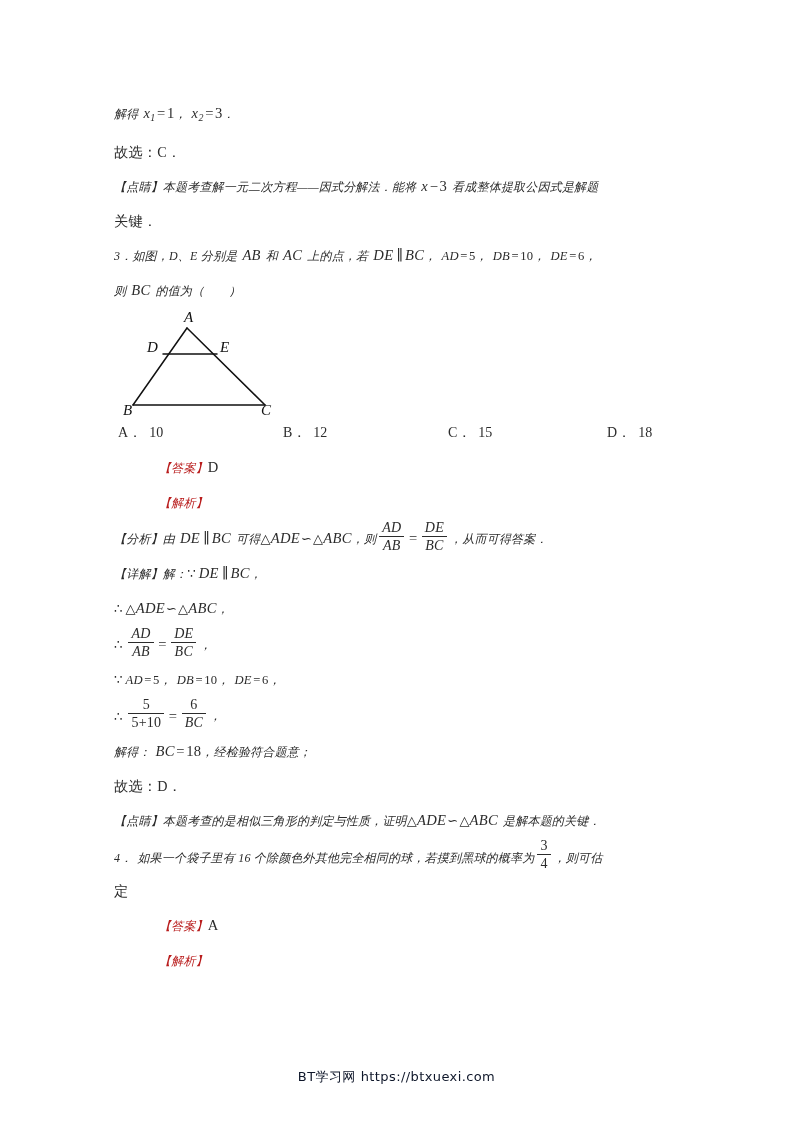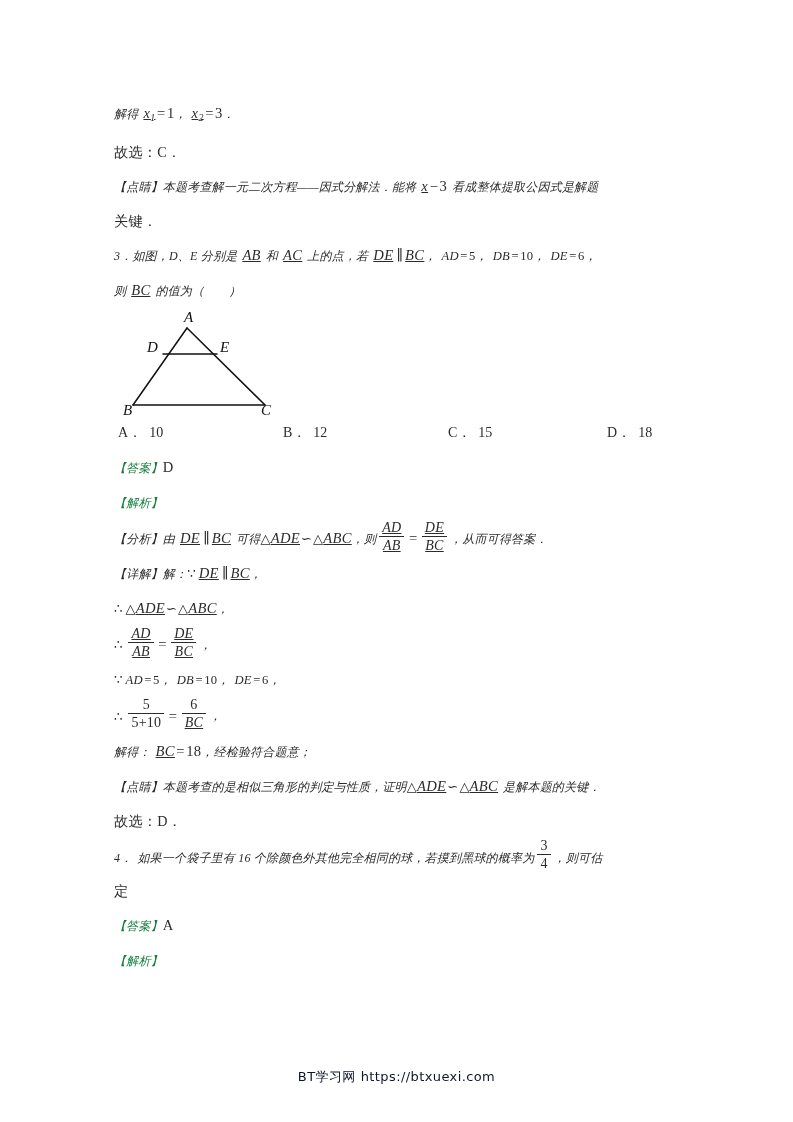--- a/index.html
+++ b/index.html
@@ -34,21 +34,20 @@
     white-space: nowrap;
     letter-spacing: 0.2px;
   }
 
   
   .mi {
     font-family: "Liberation Serif", "DejaVu Serif", serif;
     font-style: italic;
     font-size: 14.6px;
     letter-spacing: .3px;
-    text-decoration: underline;
   }
   .mi-sm {
     font-family: "Liberation Serif", "DejaVu Serif", serif;
     font-style: italic;
     font-size: 12.6px;
     letter-spacing: .2px;
   }
   .mn {
     font-family: "Liberation Serif", "DejaVu Serif", serif;
     font-style: normal;
@@ -83,21 +82,22 @@
   .frac .den {
     display: block;
     border-top: 1.1px solid #2b2b2b;
     padding: 1px 3px 0 3px;
     font-size: 14px;
   }
   .frac.upright { font-style: normal; }
   .frac.small { vertical-align: -0.45em; }
 
   .blue {
-    color: #15803d;
+    color: #b91c1c;
+    margin-left: 45px;
   }
   .cjk {
     font-family: "Liberation Serif", "DejaVu Serif", serif;
     font-size: 12px;
     font-style: italic;
   }
 
   
   .options {
     position: relative;
@@ -231,25 +231,25 @@
     </div>
 
     <div class="line">
       <span class="therefore">∴</span><span class="frac upright"><span class="num">5</span><span class="den">5+10</span></span><span class="mn op">=</span><span class="frac"><span class="num mn">6</span><span class="den mi">BC</span></span><span class="cjk">，</span>
     </div>
 
     <div class="line">
       <span class="cjk">解得：</span><span class="sp"></span><span class="mi">BC</span><span class="mn op">=</span><span class="mn">18</span><span class="cjk">，经检验符合题意；</span>
     </div>
 
+    <div class="line">故选：D．</div>
+
     <div class="line">
       <span class="cjk">【点睛】</span><span class="cjk">本题考查的是相似三角形的判定与性质，证明</span><span class="tri-sym">△</span><span class="mi">ADE</span><span class="sim-sym">∽</span><span class="tri-sym">△</span><span class="mi">ABC</span><span class="sp"></span><span class="cjk">是解本题的关键．</span>
     </div>
-
-    <div class="line">故选：D．</div>
 
     <div class="line">
       <span class="cjk">4．</span><span class="sp"></span><span class="cjk">如果一个袋子里有 16 个除颜色外其他完全相同的球，若摸到黑球的概率为</span><span class="frac upright small"><span class="num">3</span><span class="den">4</span></span><span class="cjk">，则可估</span>
     </div>
 
     <div class="line">定</div>
 
     <div class="line">
       <span class="cjk blue">【答案】</span><span class="mn">A</span>
     </div>

